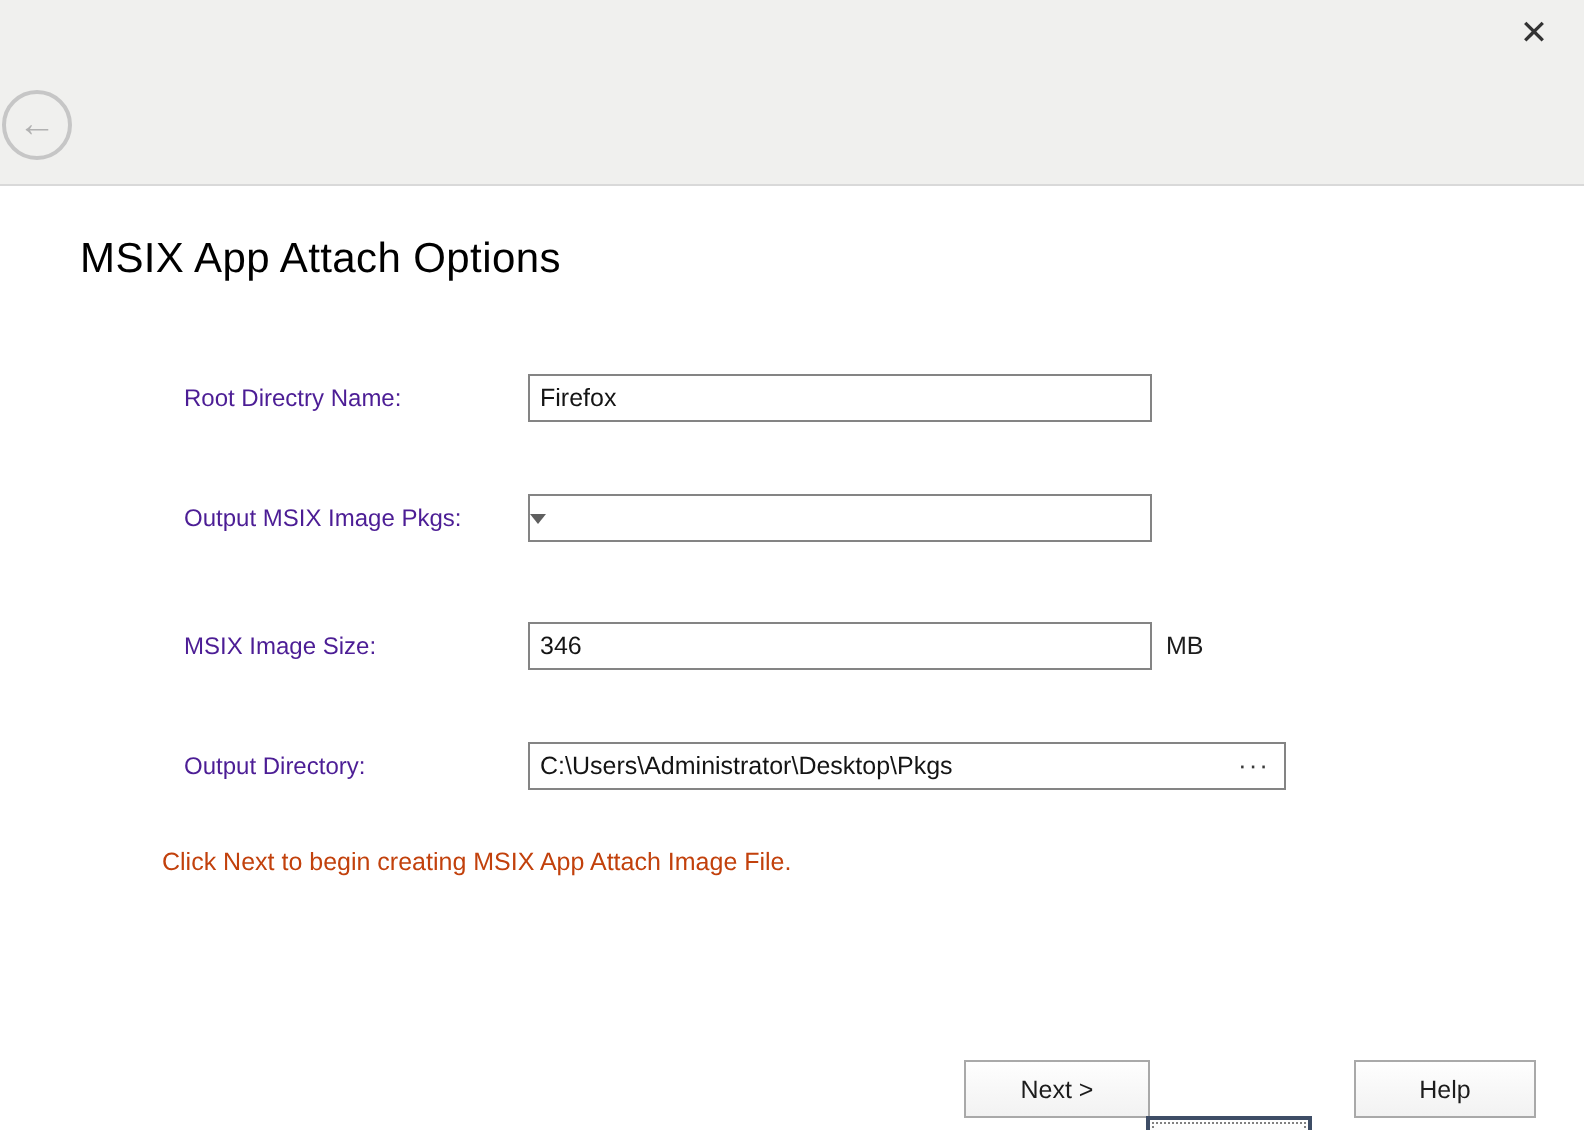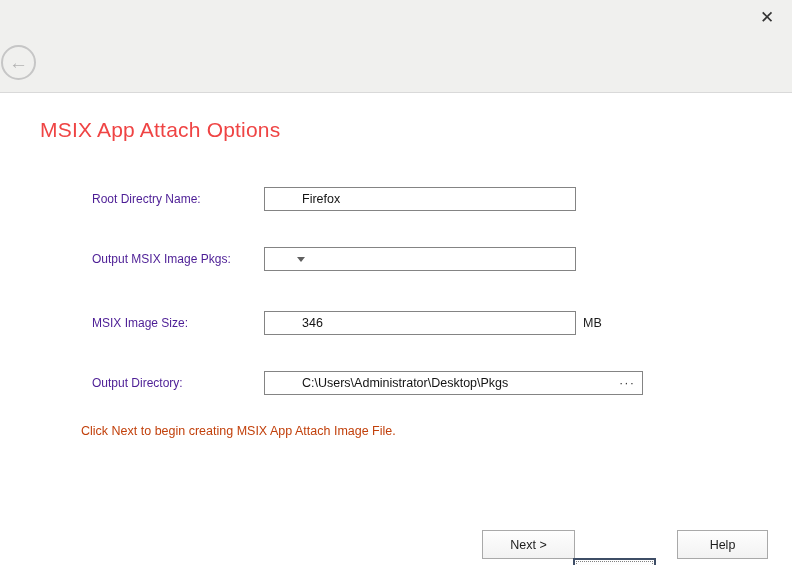--- a/index.html
+++ b/index.html
@@ -39,36 +39,36 @@
   }
   .header-title {
     position: absolute; left: 46px; top: 54px;
     font-size: 15px; color: #262626;
   }
 
   
   .page-heading {
     position: absolute; left: 40px; top: 118px;
     font-size: 21px; font-weight: 400;
-    color: #ef4444;
+    color: #000000;
     letter-spacing: 0.2px;
   }
 
   
   .field-label {
     position: absolute; left: 92px;
     font-size: 12px; color: #4c1d95;
     line-height: 24px; white-space: nowrap;
   }
   .box {
     position: absolute; left: 264px;
     width: 312px; height: 24px;
     border: 1px solid #848484;
     background: #ffffff;
-    display: flex; align-items: center; padding-left: 32px;
+    display: flex; align-items: center;
   }
   .box input {
     flex: 1 1 auto; min-width: 0;
     border: none; outline: none;
     height: 20px; padding: 0 0 0 5px;
     font-family: "Liberation Sans", "DejaVu Sans", sans-serif;
     font-size: 12.5px; color: #141414;
     background: transparent;
   }
   .caret {

